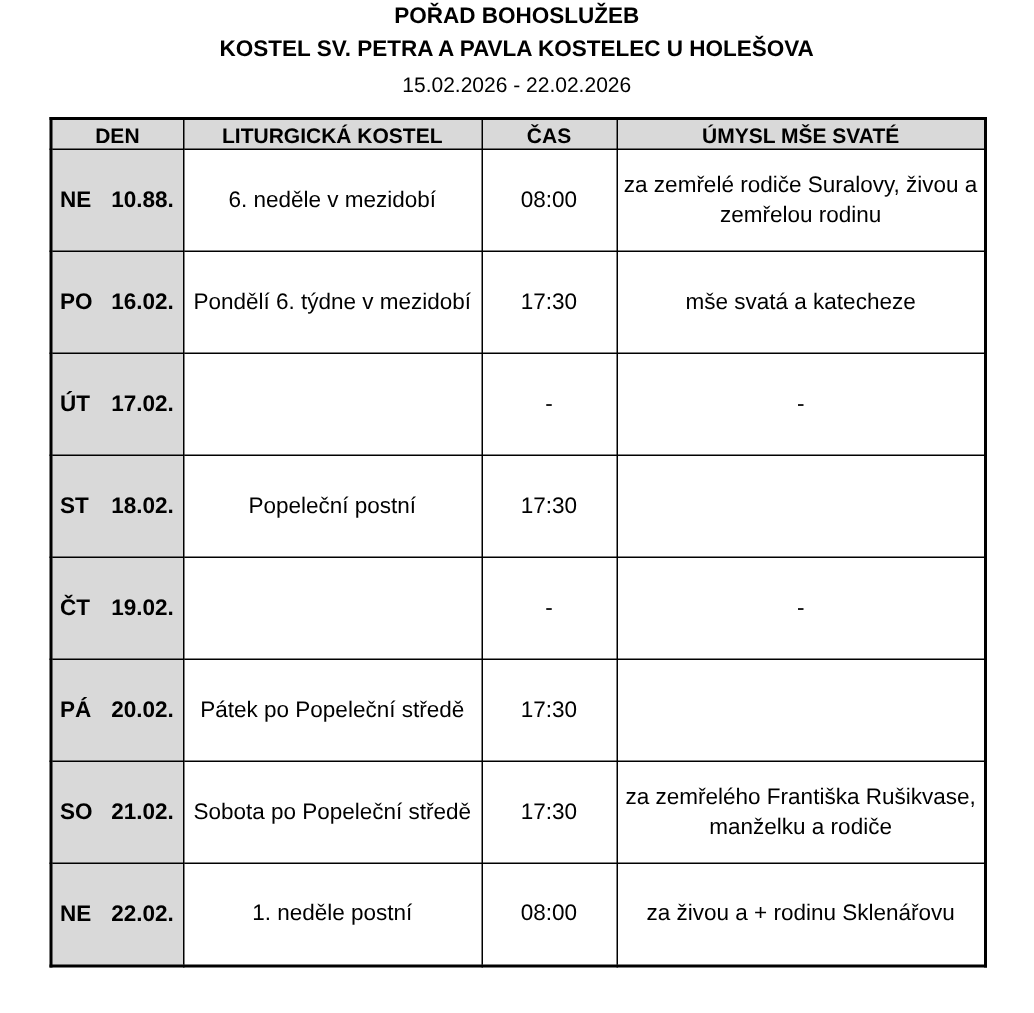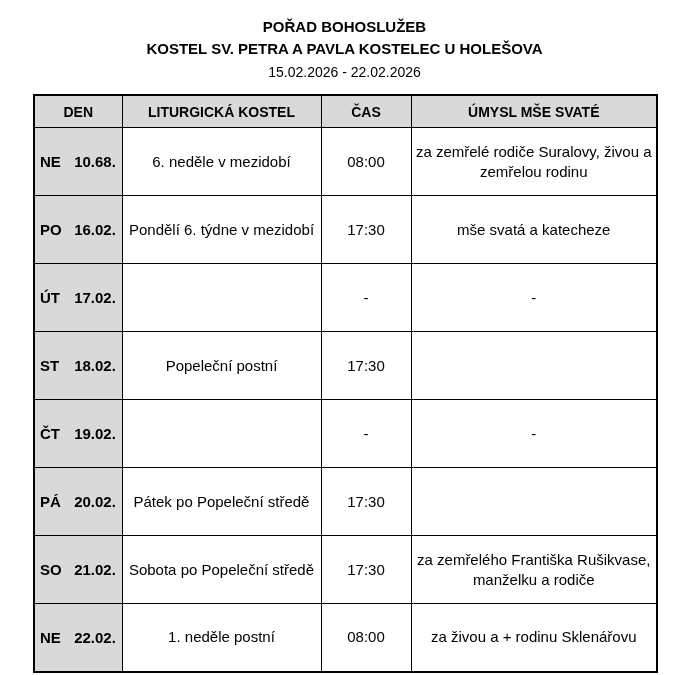--- a/index.html
+++ b/index.html
@@ -6,21 +6,21 @@
     margin: 0;
     padding: 0;
     background: #ffffff;
     font-family: "Liberation Sans", sans-serif;
     color: #000000;
   }
   .page {
     width: 689px;
     height: 675px;
     box-sizing: border-box;
-    padding-top: 16px;
+    padding-top: 0;
   }
   .doc-header {
     text-align: center;
     line-height: 1.45;
   }
   .doc-title {
     font-size: 15px;
     font-weight: bold;
   }
   .doc-subtitle {
@@ -48,21 +48,21 @@
   }
   col.c-den { width: 88px; }
   col.c-lit { width: 199px; }
   col.c-cas { width: 90px; }
   col.c-umy { width: 246px; }
 
   thead th {
     background: #d9d9d9;
     font-size: 14px;
     font-weight: bold;
-    height: 33px;
+    height: 21px;
     padding: 1px 2px;
     text-align: center;
   }
   tbody tr {
     height: 68px;
   }
   td.day-cell {
     background: #d9d9d9;
     font-weight: bold;
     font-size: 15px;
@@ -107,21 +107,21 @@
         <th>DEN</th>
         <th>LITURGICKÁ KOSTEL</th>
         <th>ČAS</th>
         <th>ÚMYSL MŠE SVATÉ</th>
       </tr>
     </thead>
     <tbody>
       <tr>
         <td class="day-cell">
           <span class="day-abbr">NE</span>
-          <span>10.68.</span>
+          <span>10.88.</span>
         </td>
         <td class="cel-cell">6. neděle v mezidobí</td>
         <td class="time-cell">08:00</td>
         <td class="int-cell">za zemřelé rodiče Suralovy, živou a zemřelou rodinu</td>
       </tr>
       <tr>
         <td class="day-cell">
           <span class="day-abbr">PO</span>
           <span>16.02.</span>
         </td>

